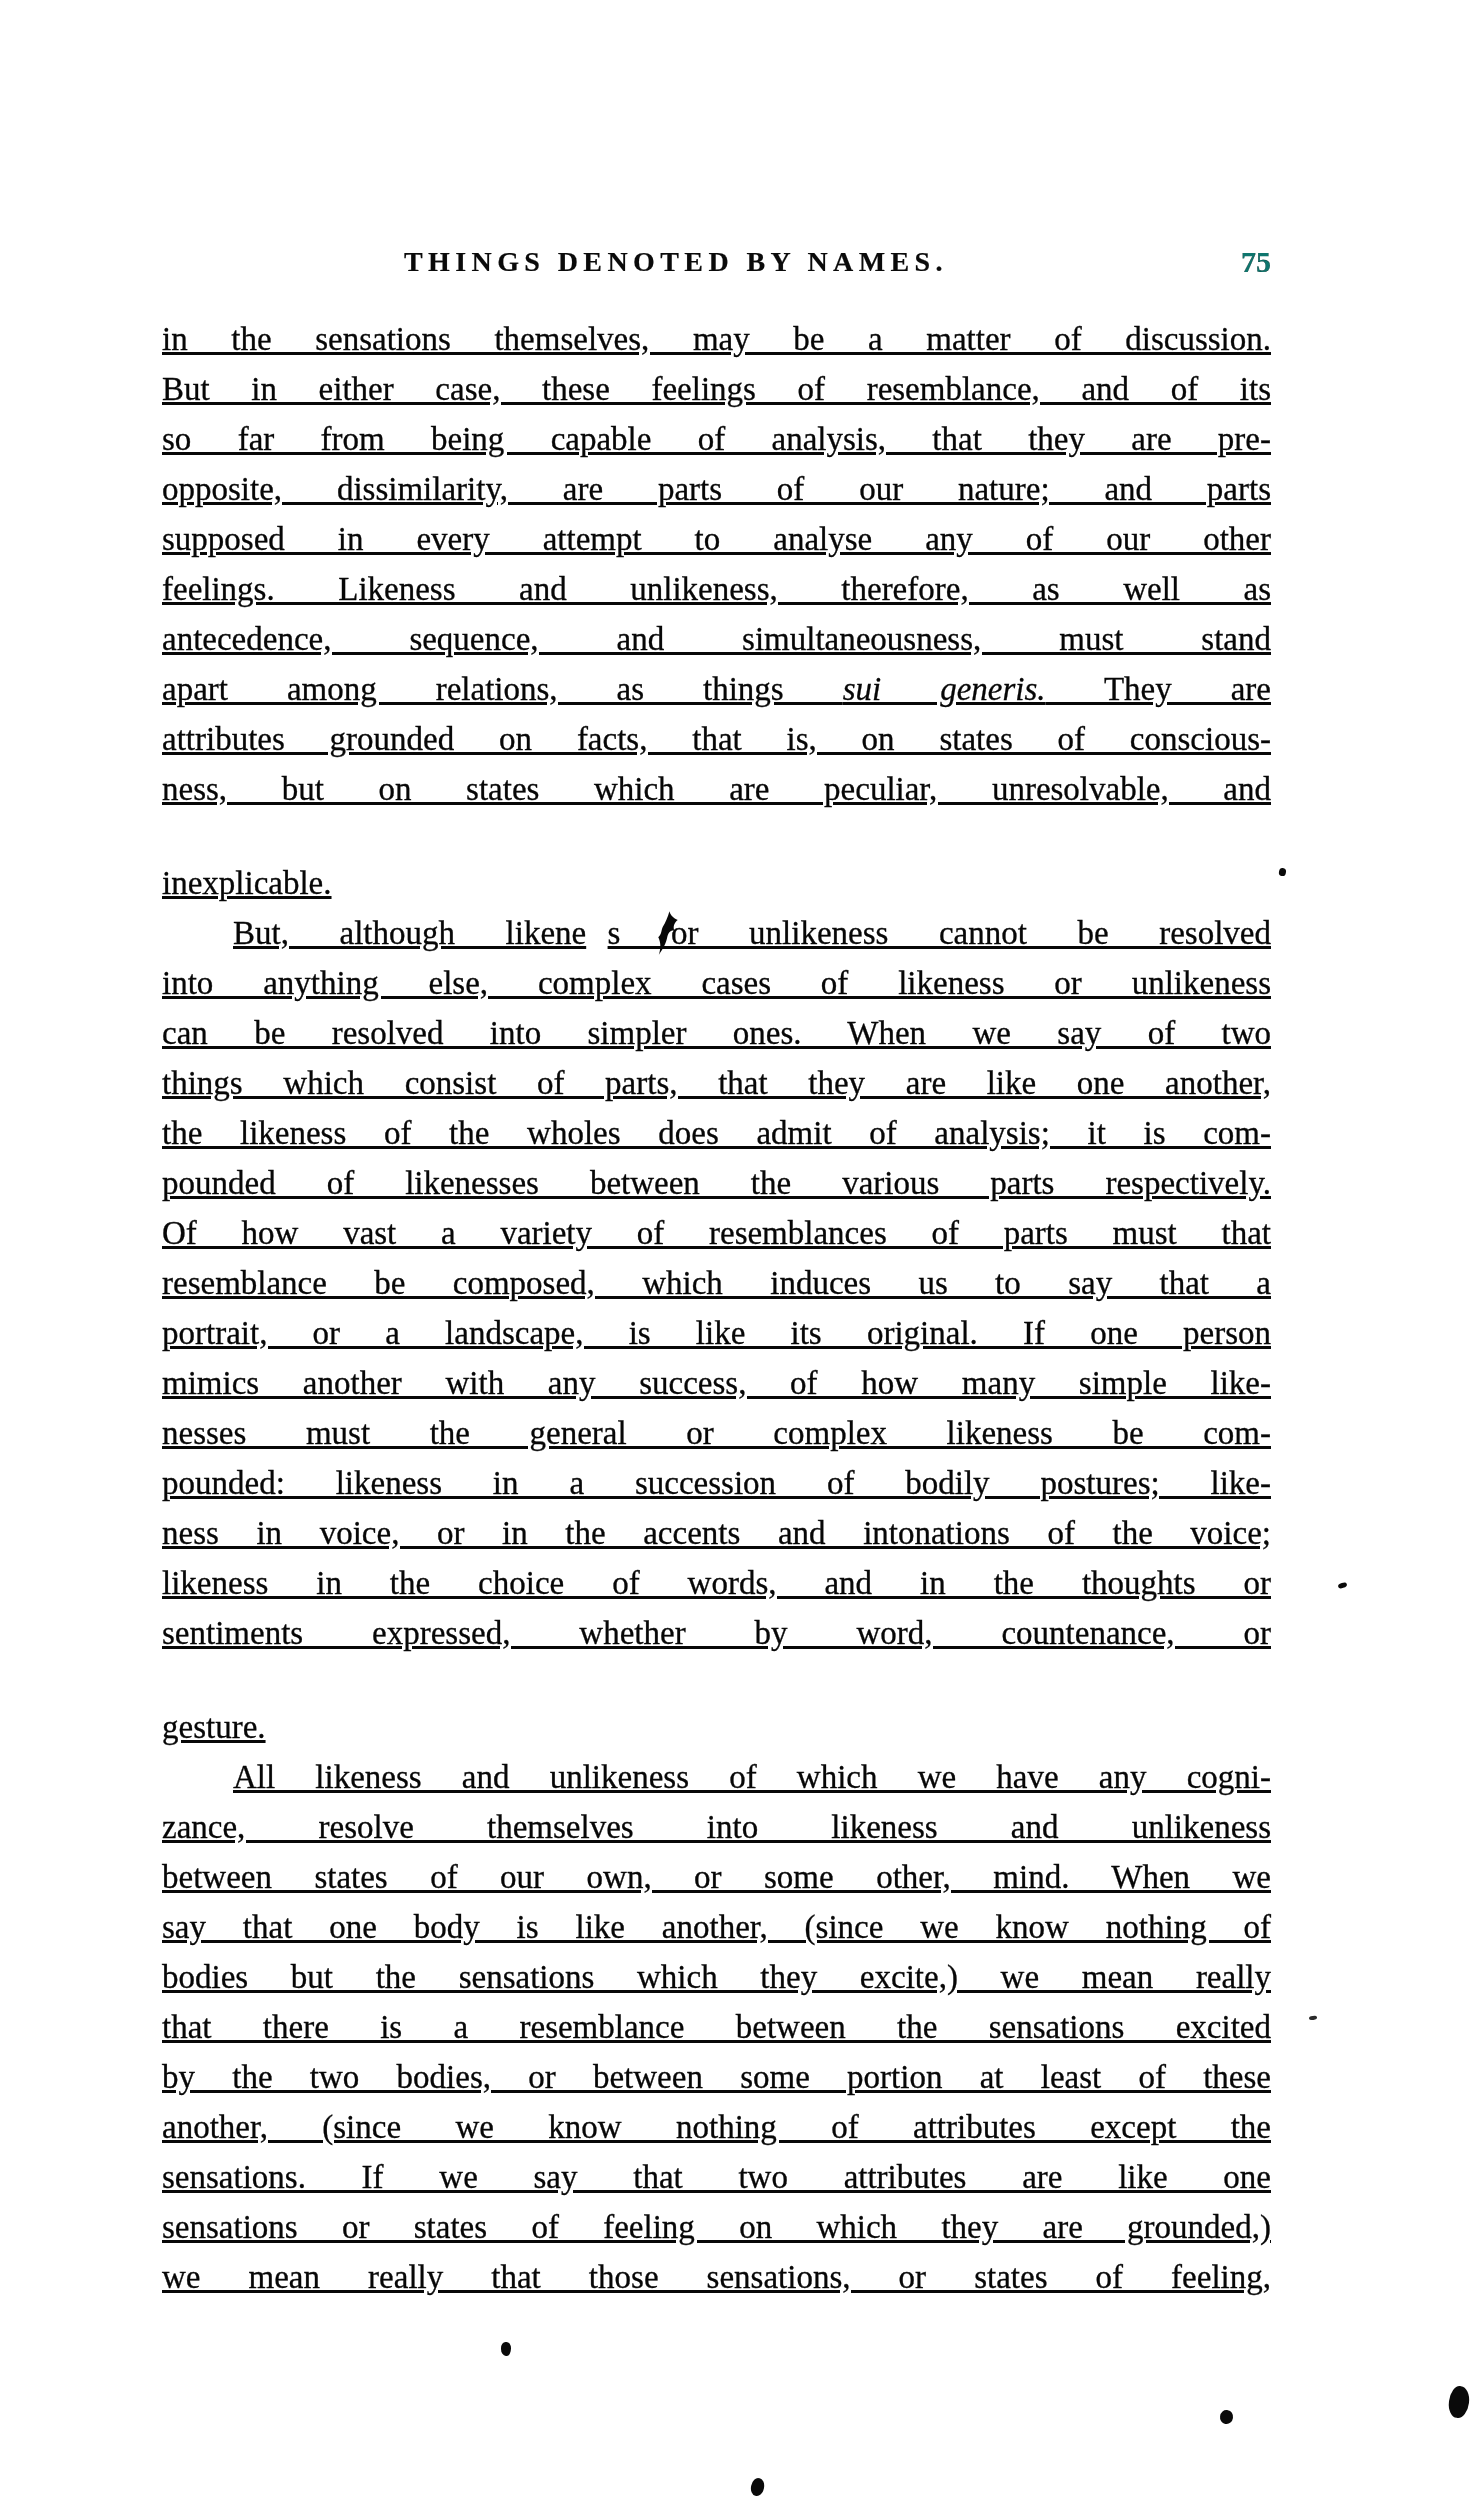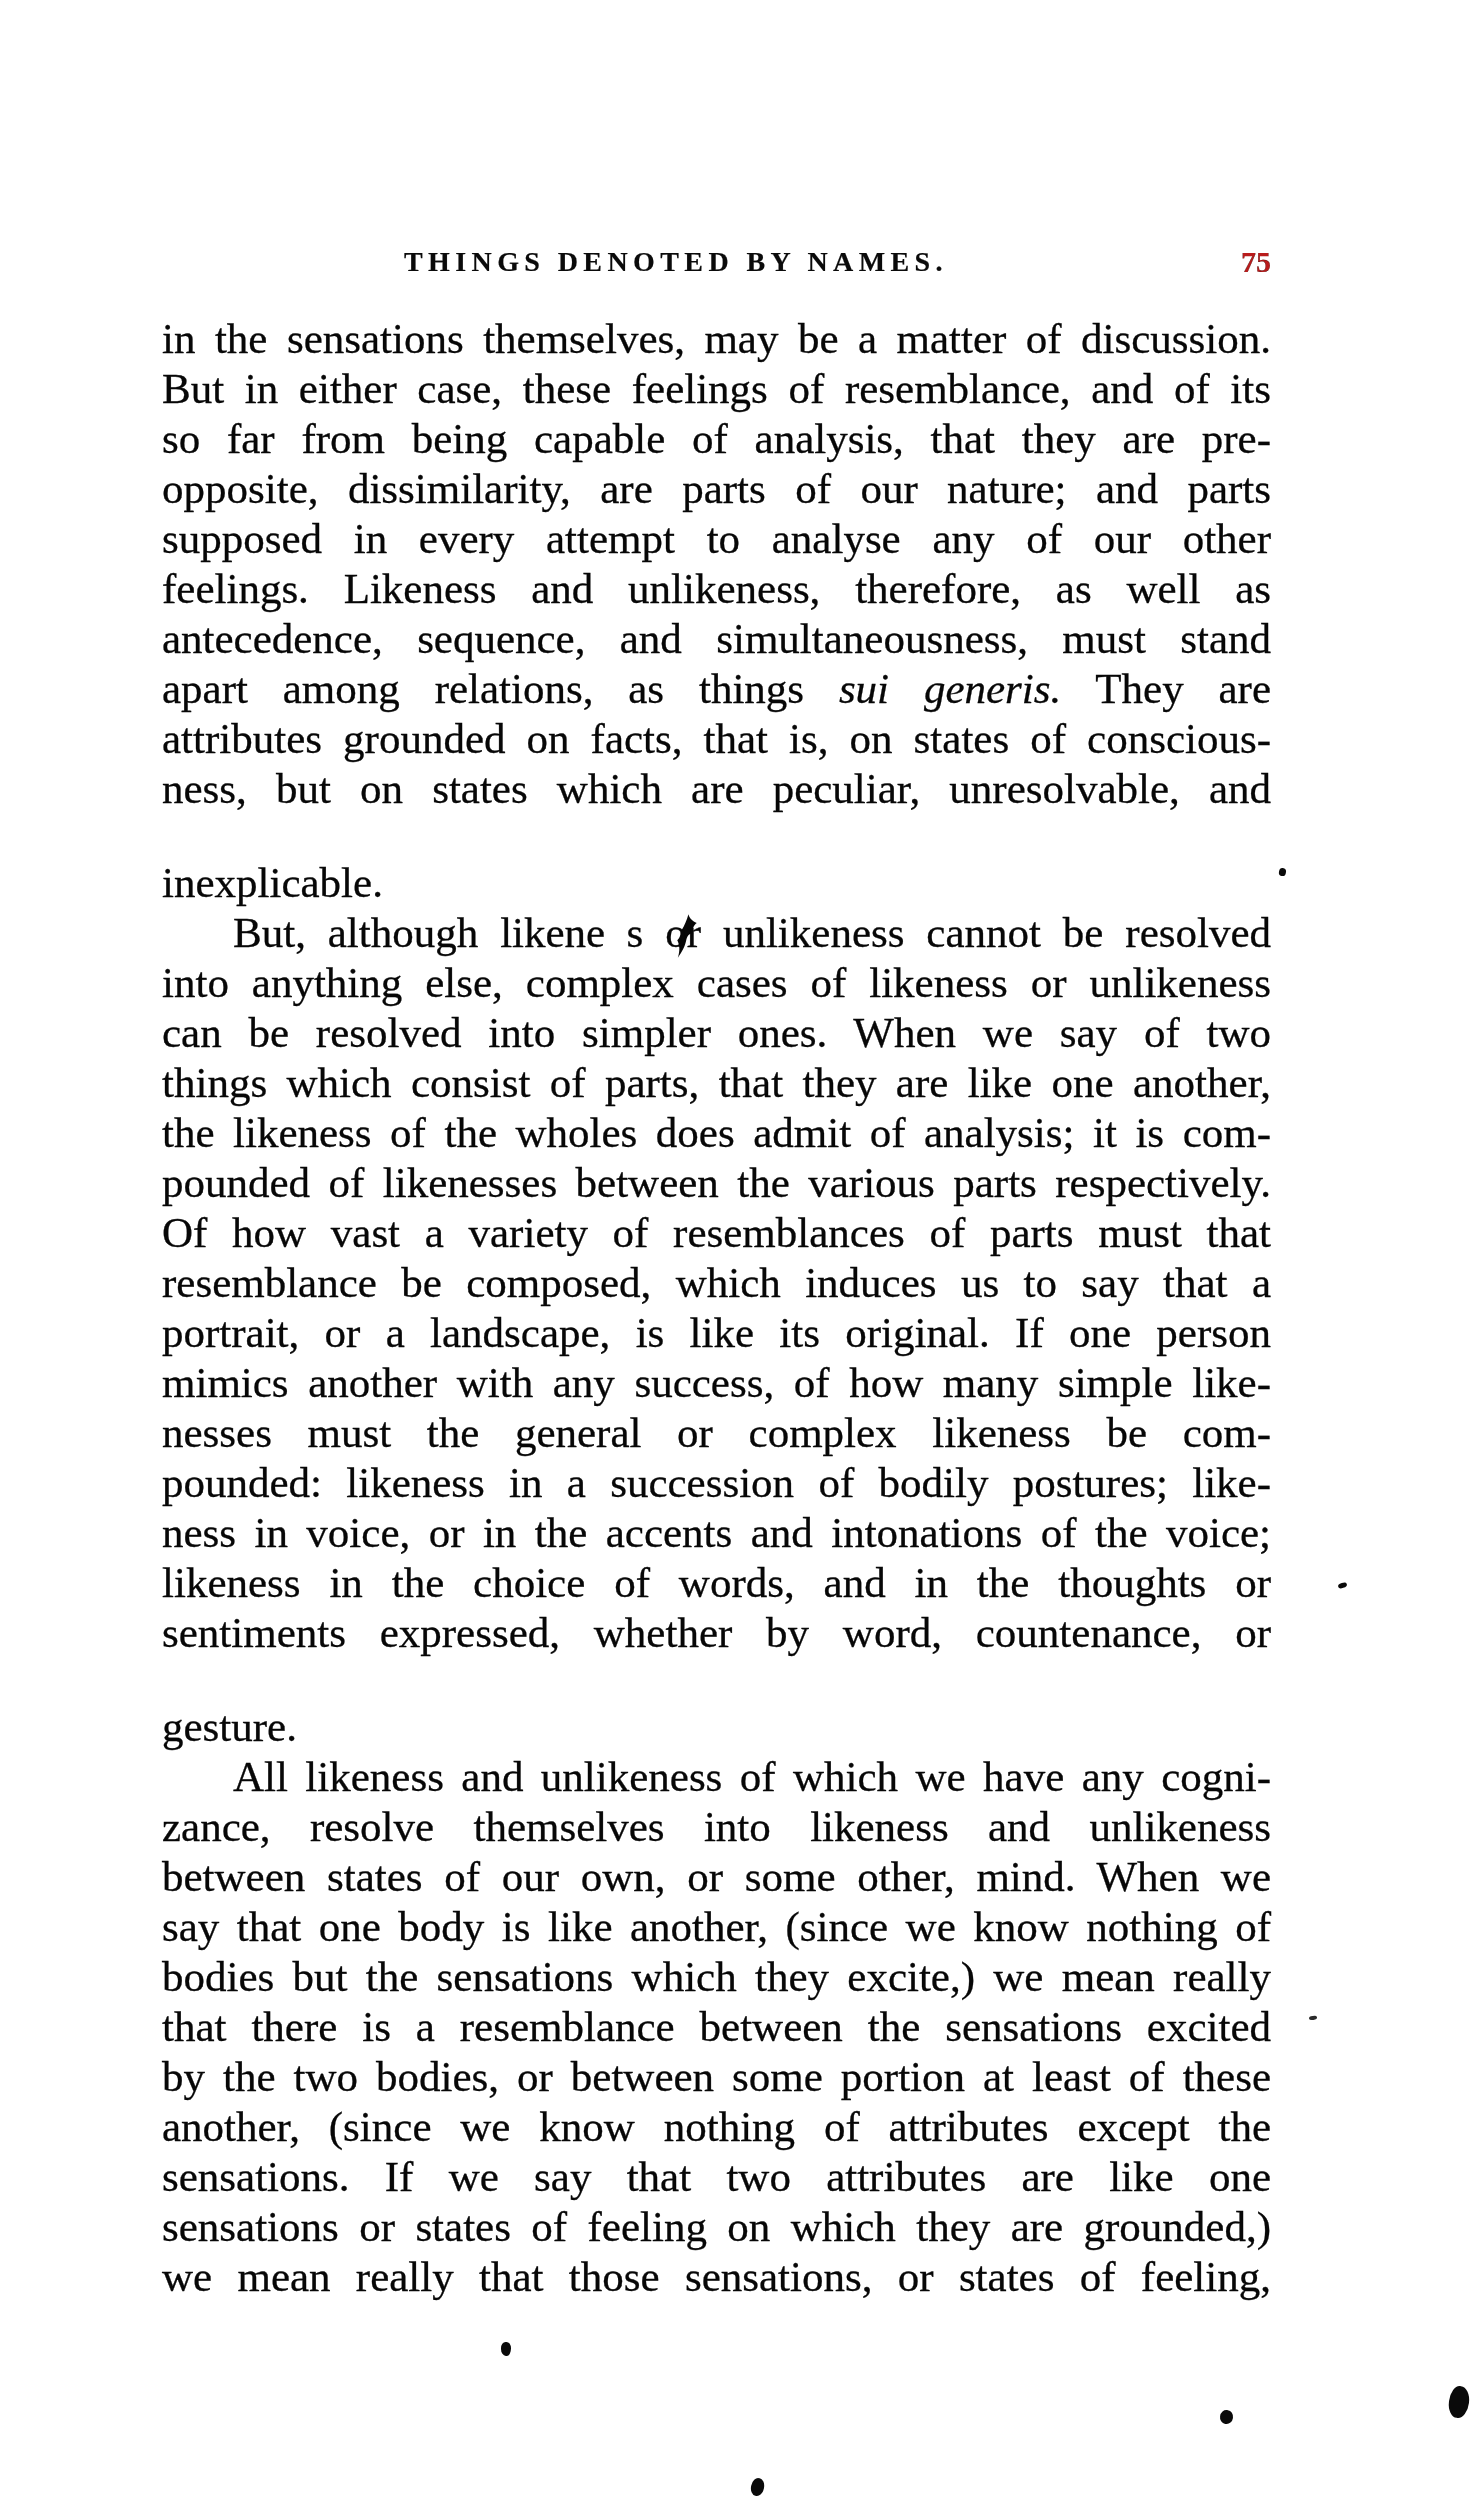--- a/index.html
+++ b/index.html
@@ -17,32 +17,33 @@
     position:absolute;left:162px;top:246px;width:1109px;height:36px;
   }
   .head-title{
     position:absolute;left:8px;right:89px;text-align:center;
     font-size:28px;font-weight:700;letter-spacing:5.4px;
     white-space:nowrap;color:#0a0a0a;
     -webkit-text-stroke:0.2px #0a0a0a;
   }
   .head-page-number{
     position:absolute;right:0;top:-1.2px;text-align:right;
-    font-size:30px;font-weight:700;color:#b91c1c;
+    font-size:30px;font-weight:700;color:#0f766e;
     -webkit-text-stroke:0.2px #0a0a0a;
   }
   
   .text-block{
     position:absolute;left:162px;top:314px;width:1109px;
   }
   .line{
     height:50px;line-height:50px;
-    font-size:43px;
+    font-size:33px;
     text-align:justify;text-align-last:justify;text-justify:inter-word;
     white-space:nowrap;
+    text-decoration:underline;
     -webkit-text-stroke:0.3px #070707;
   }
   .line.short{text-align-last:left;margin-top:44px;}
   .line.indent{text-indent:71px;}
   .it{font-style:italic;}
   
   .blot{
     display:inline-block;width:21.4px;height:46px;
     vertical-align:-12px;
   }

